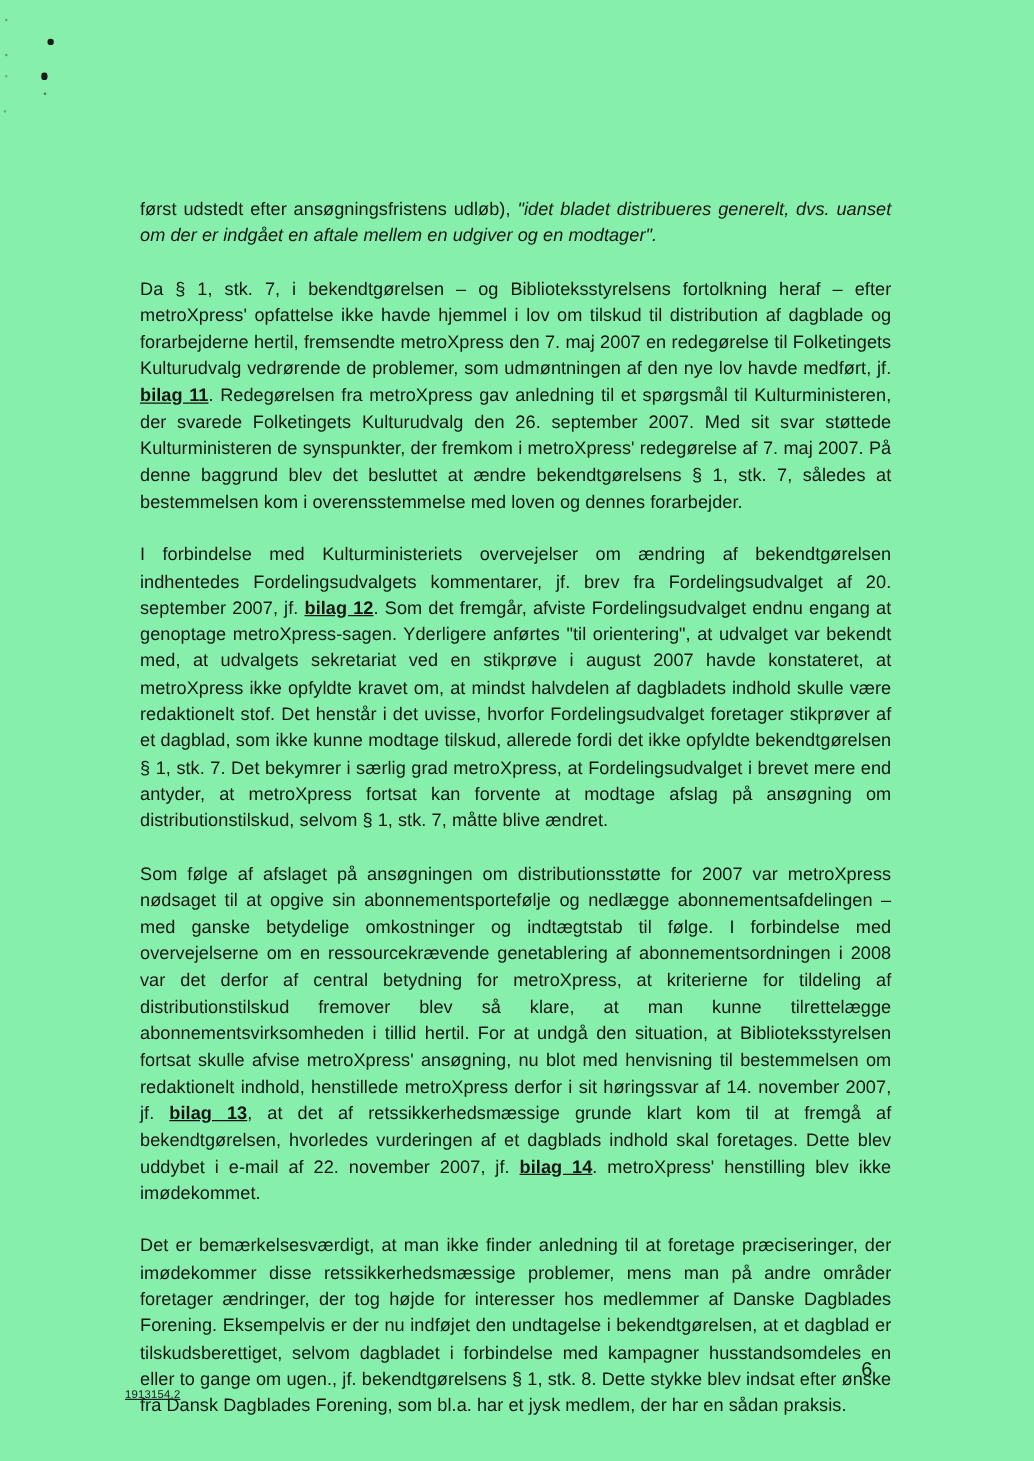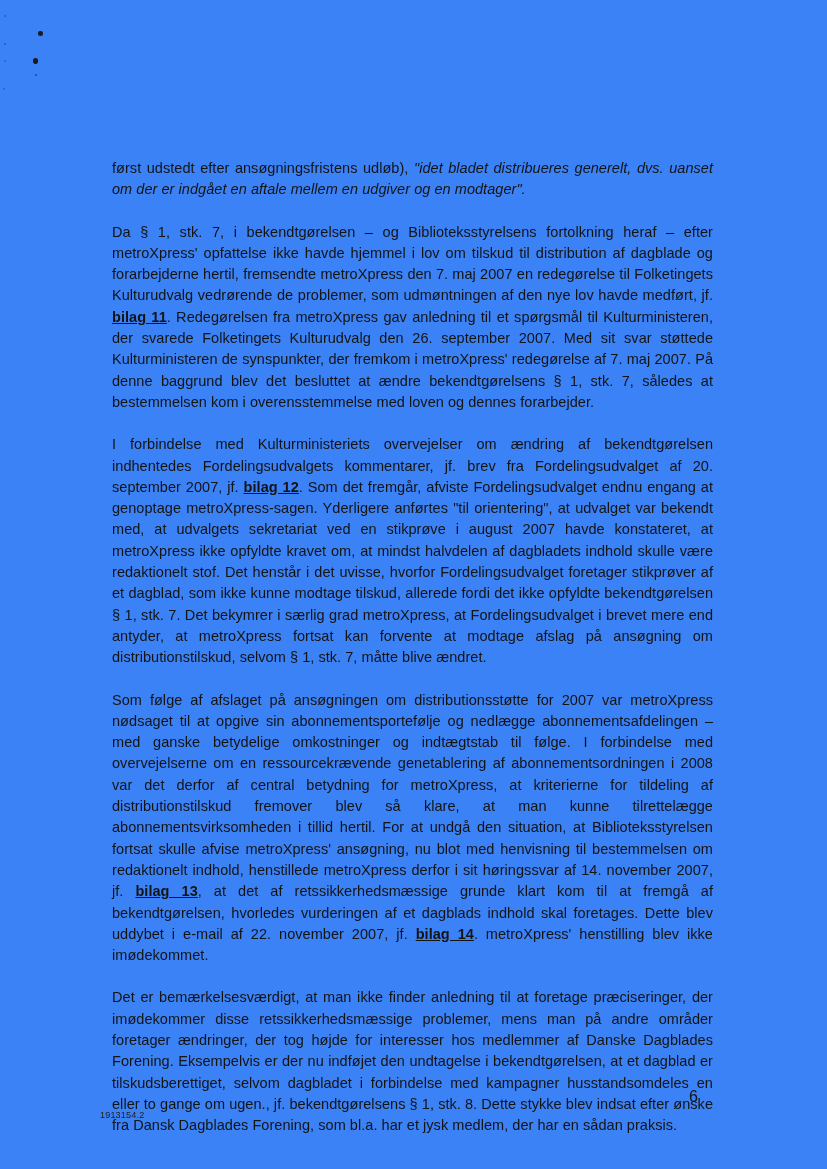--- a/index.html
+++ b/index.html
@@ -1,21 +1,21 @@
 <!DOCTYPE html>
 <html><head>
 <meta charset="utf-8">
 <title>Scanned document page</title>
 <style>
   html, body { margin: 0; padding: 0; background: #ffffff; }
   .page {
     position: relative;
     width: 827px;
     height: 1169px;
-    background: #3b82f6;
+    background: #86efac;
     font-family: "Liberation Sans", sans-serif;
     color: #141414;
     overflow: hidden;
   }
   .text-block {
     position: absolute;
     left: 112px;
     top: 158px;
     width: 601px;
     text-align: justify;
@@ -34,20 +34,21 @@
     font-size: 16px;
     color: #141414;
   }
   .footer-ref {
     position: absolute;
     left: 100px;
     top: 1110px;
     font-size: 9px;
     letter-spacing: 0.2px;
     color: #202020;
+    text-decoration: underline;
   }
   .speck { position: absolute; background: #1b1b1b; border-radius: 45%; }
   .speck.s1 { left: 38px; top: 31px; width: 5px; height: 5px; }
   .speck.s2 { left: 33px; top: 58px; width: 5px; height: 6px; }
   .speck.s3 { left: 35px; top: 74px; width: 2px; height: 2px; opacity: .55; }
   .speck.s4 { left: 4px;  top: 15px; width: 2px; height: 2px; opacity: .35; }
   .speck.s5 { left: 4px;  top: 43px; width: 2px; height: 2px; opacity: .35; }
   .speck.s6 { left: 4px;  top: 60px; width: 2px; height: 2px; opacity: .3; }
   .speck.s7 { left: 3px;  top: 88px; width: 2px; height: 2px; opacity: .3; }
 </style>

